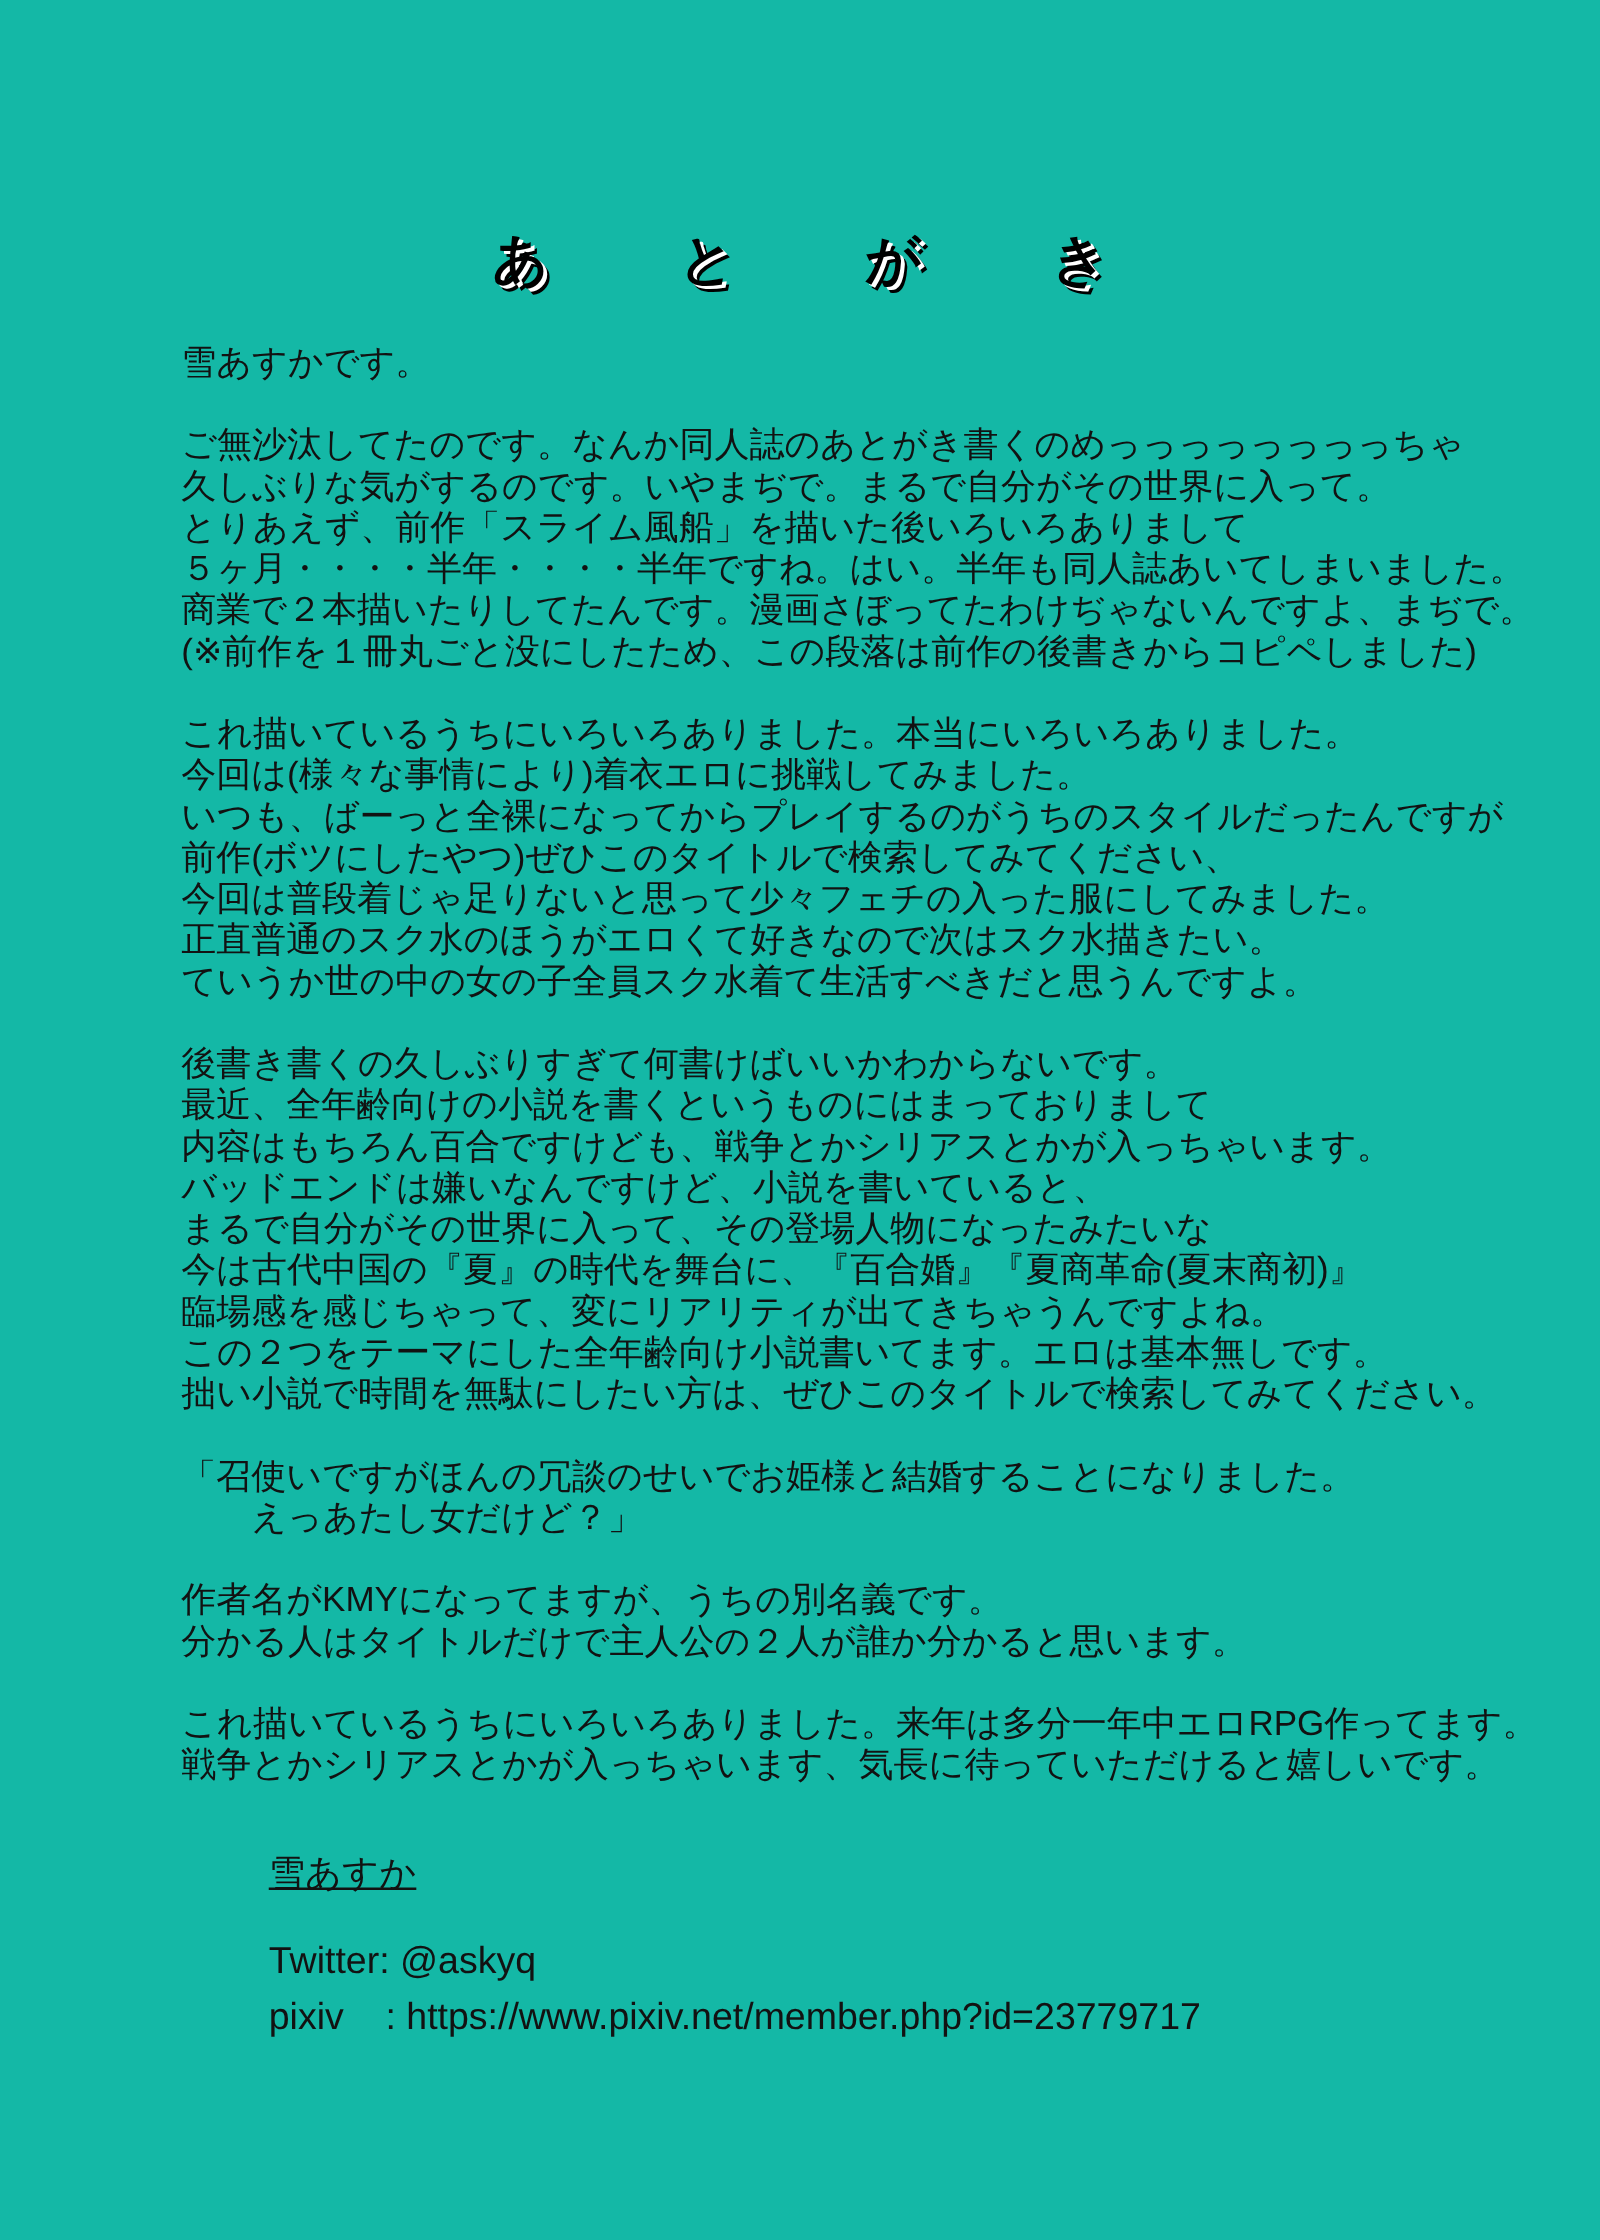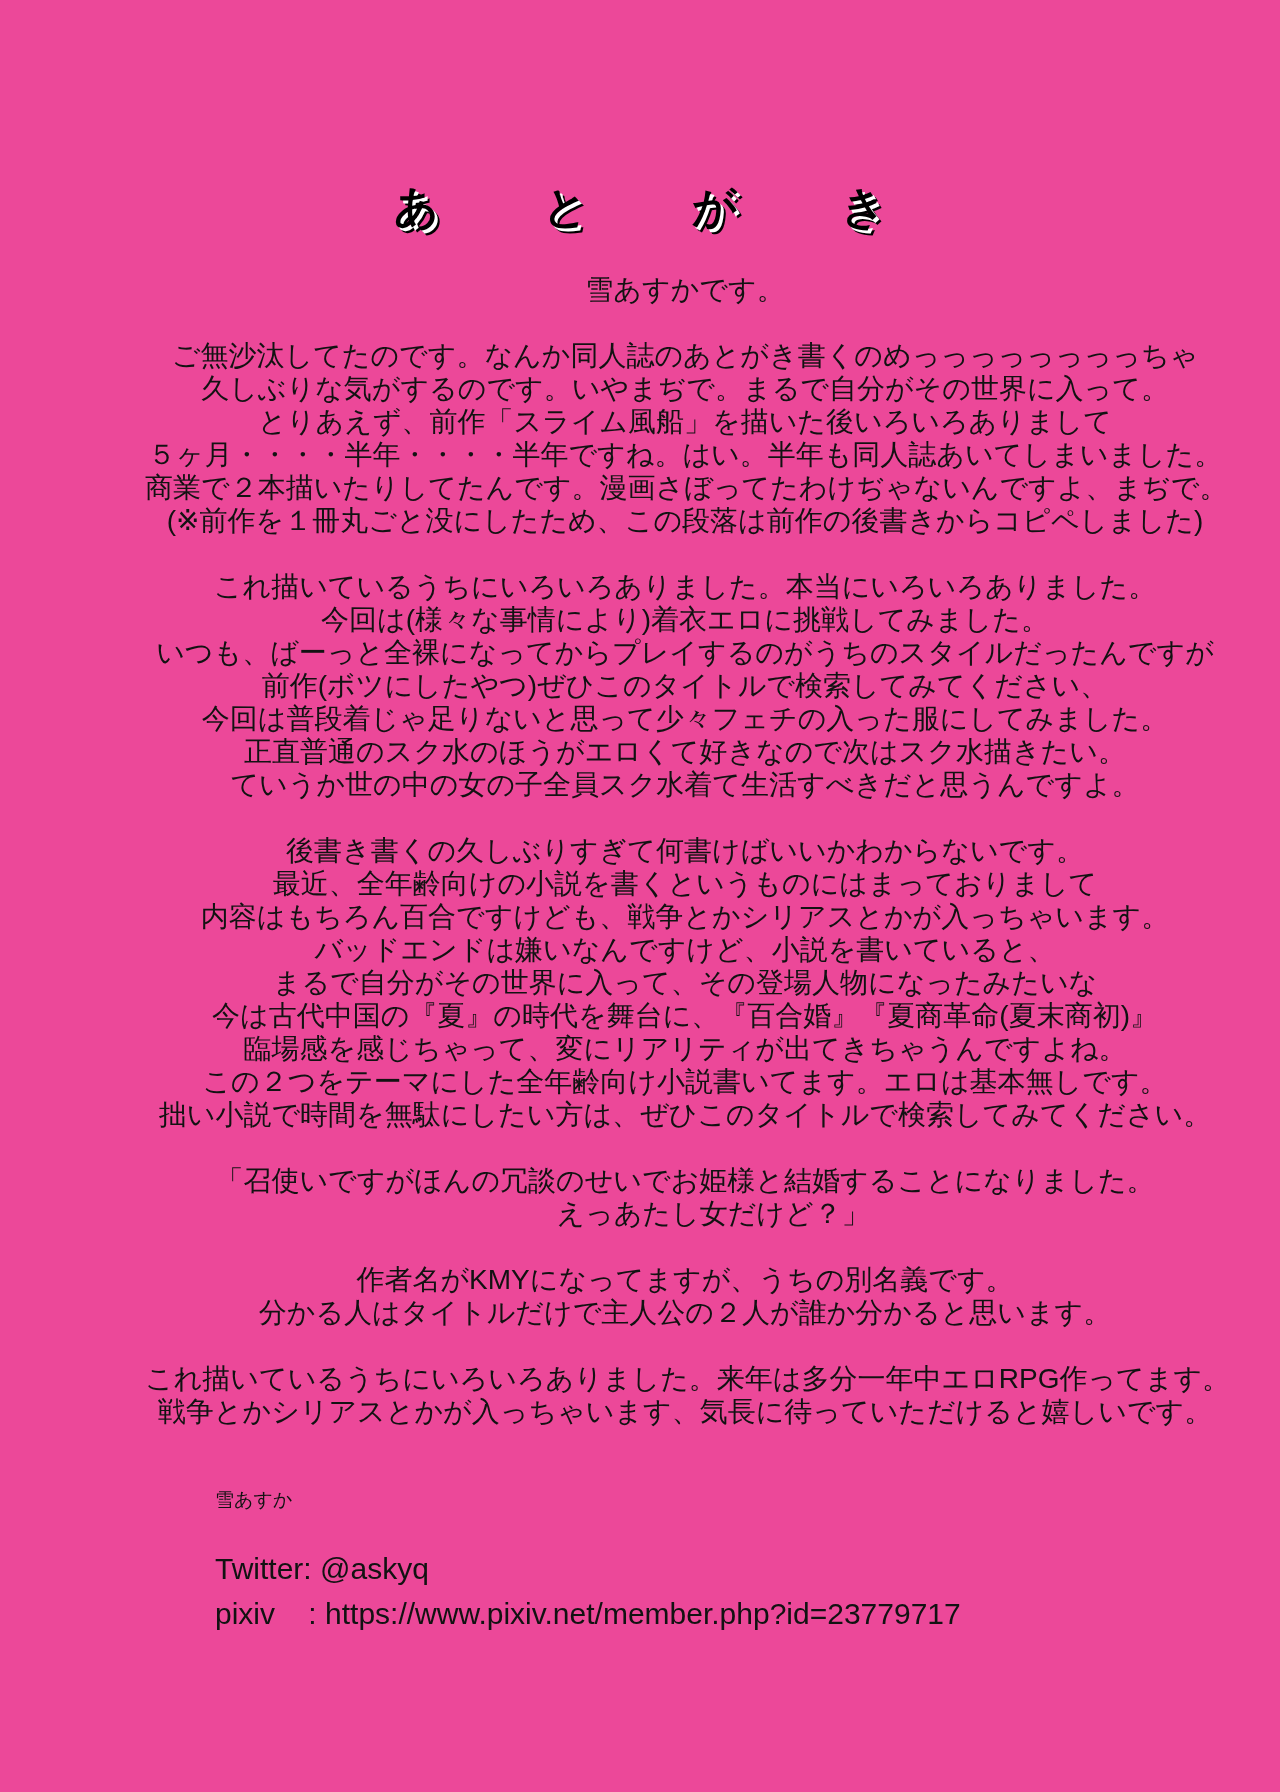--- a/index.html
+++ b/index.html
@@ -4,21 +4,21 @@
 <style>
   html, body { margin: 0; padding: 0; }
   body {
     width: 1280px; height: 1792px;
     background: #ffffff;
     font-family: "Liberation Sans", "DejaVu Sans", sans-serif;
   }
   .page {
     position: relative;
     width: 1280px; height: 1792px;
-    background: #ec4899;
+    background: #14b8a6;
     color: #121212;
     overflow: hidden;
   }
   .title {
     position: absolute;
     top: 178px; left: 0;
     width: 100%;
     margin: 0;
     box-sizing: border-box;
     padding-left: 30px;
@@ -31,27 +31,28 @@
     white-space: nowrap;
   }
   .body {
     position: absolute;
     left: 145px; top: 273px;
     width: 1080px;
     font-size: 28px;
     line-height: 33px;
   }
   .para { margin: 33px 0 0 0; }
-  .line { white-space: nowrap; text-align: center; }
+  .line { white-space: nowrap; }
   .quote-indent { padding-left: 56px; }
   .signature {
     margin-top: 55px;
     padding-left: 70px;
-    font-size: 19px;
+    font-size: 29px;
     line-height: 33px;
+    text-decoration: underline;
   }
   .contacts {
     margin-top: 30px;
     padding-left: 70px;
     font-size: 30px;
     line-height: 45px;
   }
   .contact-line { white-space: pre; }
 </style>
 </head>

